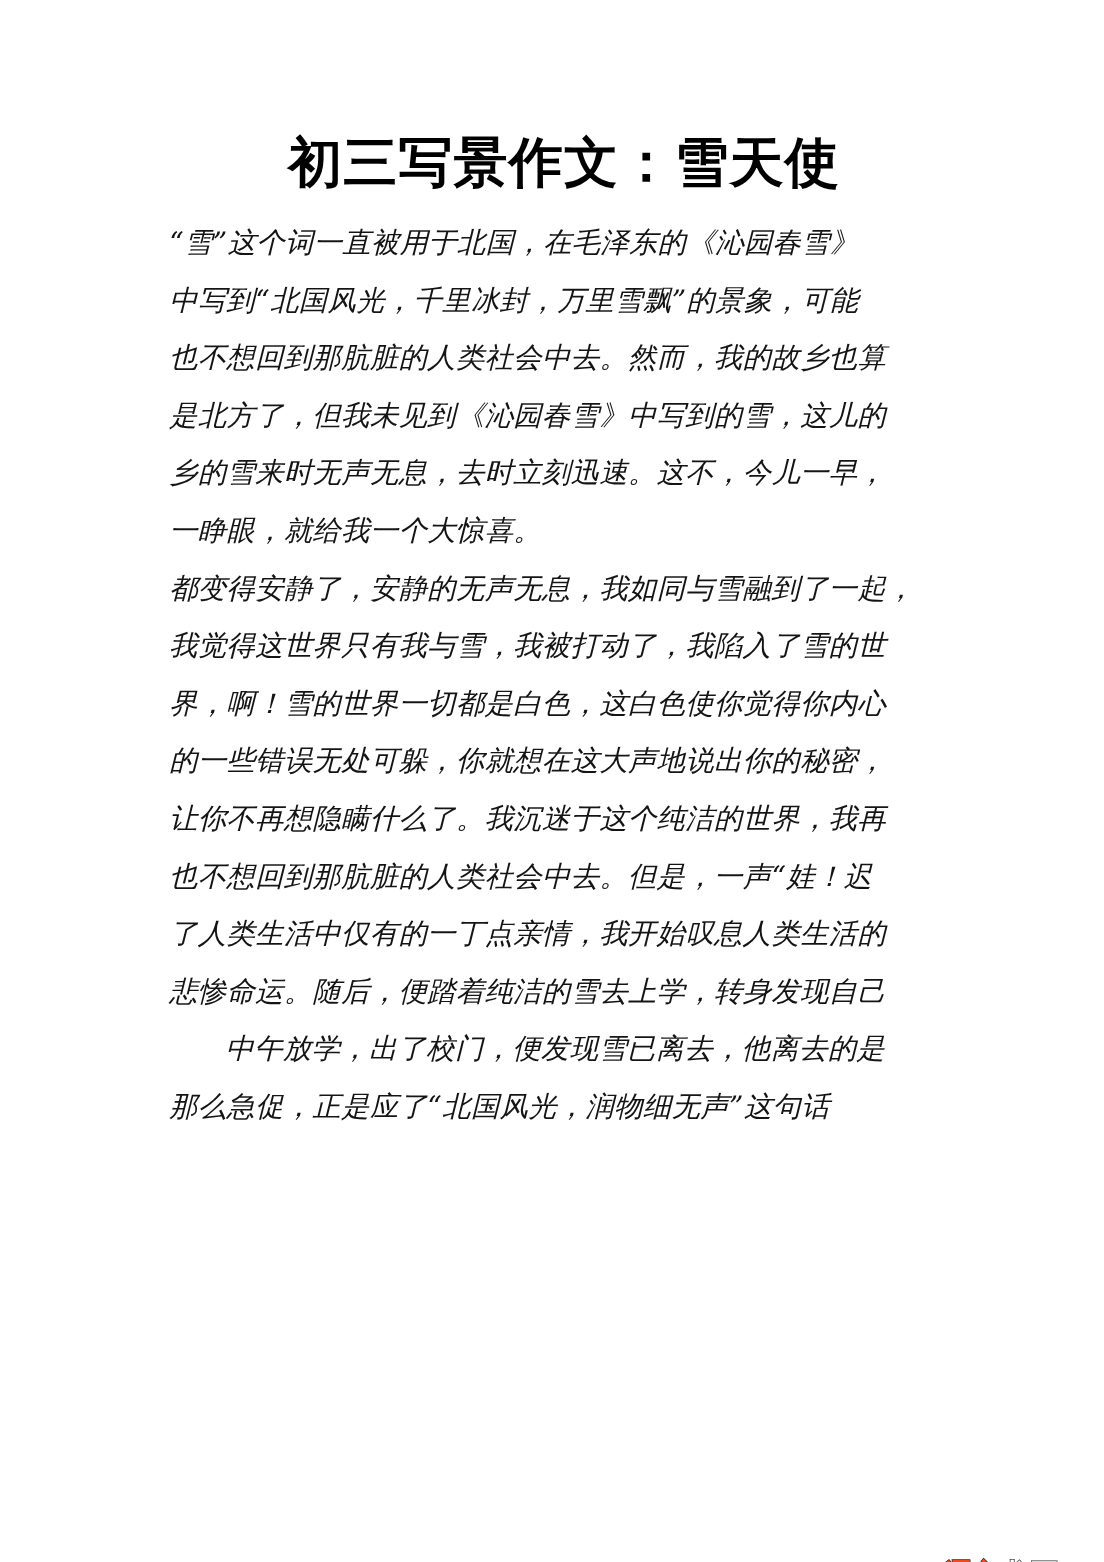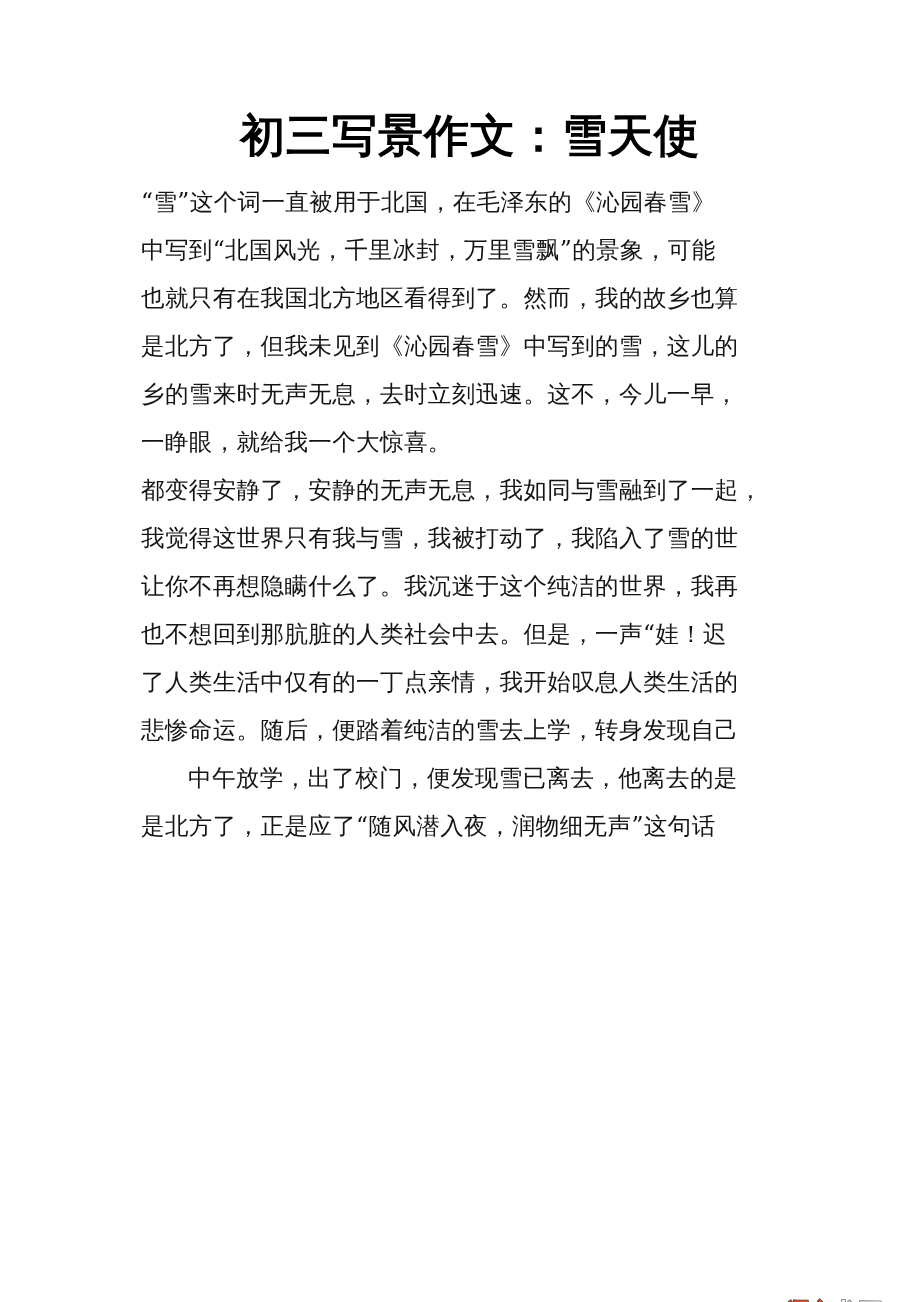--- a/index.html
+++ b/index.html
@@ -35,20 +35,21 @@
       line-height: 44px;
       letter-spacing: 1px;
       color: #000000;
       margin-left: 10px;
     }
     .body-text {
       position: absolute;
       left: 141px;
       top: 178px;
       width: 640px;
+      font-style: italic;
     }
     .line {
       display: block;
       height: 48px;
       line-height: 48px;
       font-size: 23.5px;
       white-space: nowrap;
       letter-spacing: 0.4px;
       color: #141414;
     }
@@ -79,30 +80,32 @@
   </style>
 </head>
 <body>
 
 <div class="page">
   <div class="title">初三写景作文：雪天使</div>
 
   <div class="body-text">
     <span class="line">“雪”这个词一直被用于北国，在毛泽东的《沁园春雪》</span>
     <span class="line">中写到“北国风光，千里冰封，万里雪飘”的景象，可能</span>
-    <span class="line">也就只有在我国北方地区看得到了。然而，我的故乡也算</span>
+    <span class="line">也不想回到那肮脏的人类社会中去。然而，我的故乡也算</span>
     <span class="line">是北方了，但我未见到《沁园春雪》中写到的雪，这儿的</span>
     <span class="line">乡的雪来时无声无息，去时立刻迅速。这不，今儿一早，</span>
     <span class="line">一睁眼，就给我一个大惊喜。</span>
     <span class="line">都变得安静了，安静的无声无息，我如同与雪融到了一起，</span>
     <span class="line">我觉得这世界只有我与雪，我被打动了，我陷入了雪的世</span>
+    <span class="line">界，啊！雪的世界一切都是白色，这白色使你觉得你内心</span>
+    <span class="line">的一些错误无处可躲，你就想在这大声地说出你的秘密，</span>
     <span class="line">让你不再想隐瞒什么了。我沉迷于这个纯洁的世界，我再</span>
     <span class="line">也不想回到那肮脏的人类社会中去。但是，一声“娃！迟</span>
     <span class="line">了人类生活中仅有的一丁点亲情，我开始叹息人类生活的</span>
     <span class="line">悲惨命运。随后，便踏着纯洁的雪去上学，转身发现自己</span>
     <span class="line indent">中午放学，出了校门，便发现雪已离去，他离去的是</span>
-    <span class="line">是北方了，正是应了“随风潜入夜，润物细无声”这句话</span>
+    <span class="line">那么急促，正是应了“北国风光，润物细无声”这句话</span>
   </div>
 
   <div class="watermark">
     <span class="wm-red">辽宁</span><span class="wm-white">龙网</span>
   </div>
 </div>
 
 </body></html>

